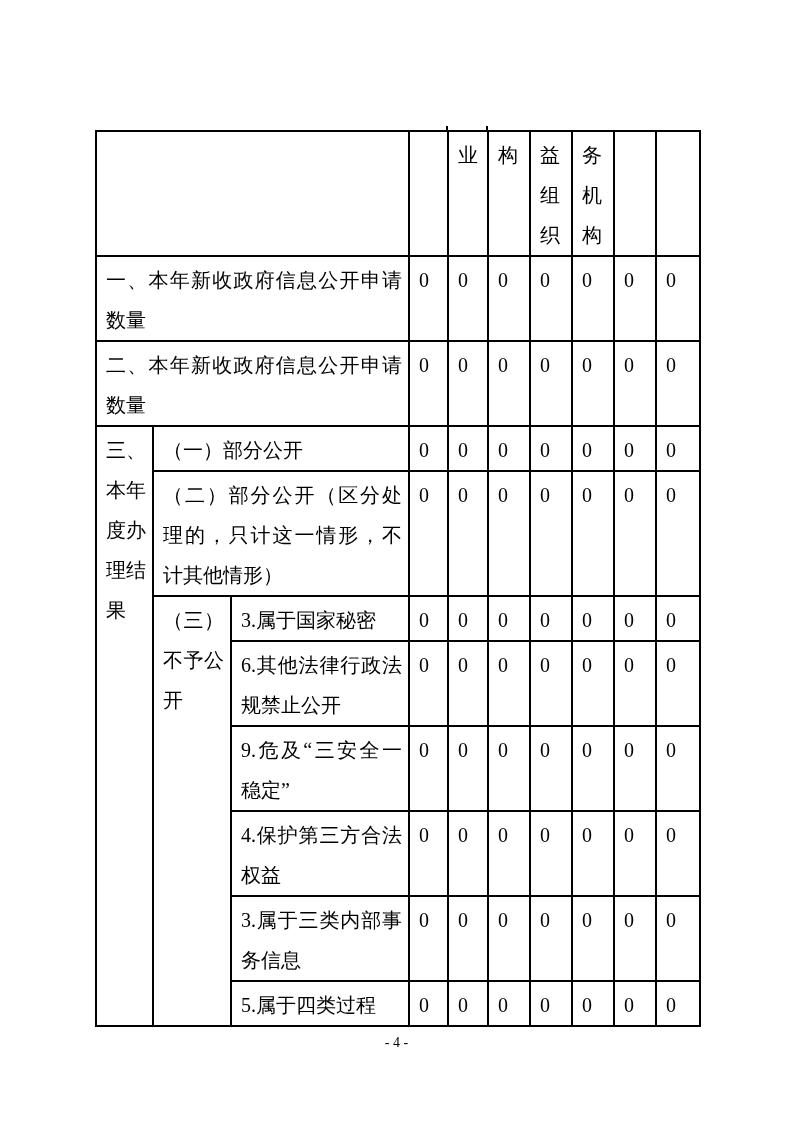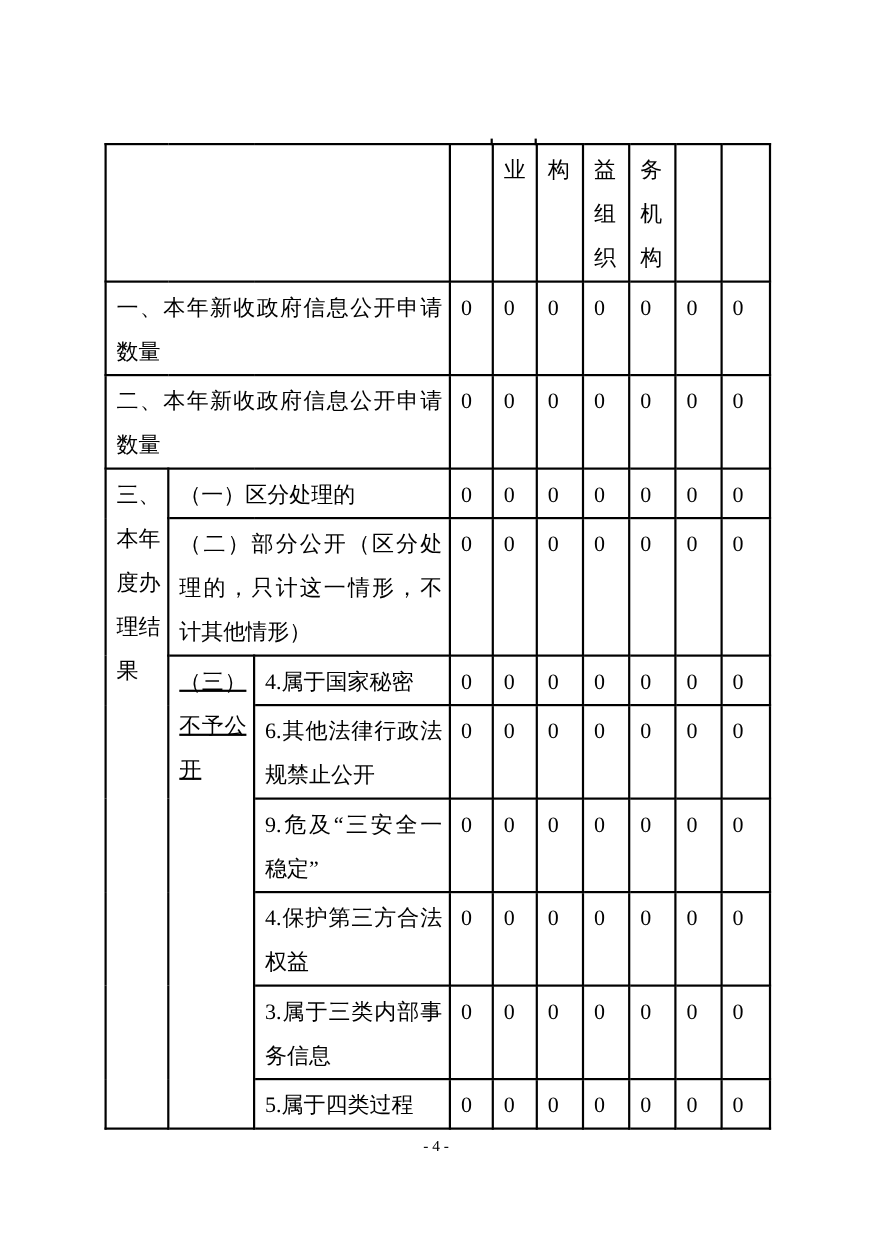--- a/index.html
+++ b/index.html
@@ -24,21 +24,21 @@
   }
   td.no-top{border-top:none;}
   td.val{
     padding:3px 0 0 0;
     text-align:center;
     font-size:21px;
     word-break:normal;
   }
   td.hdrv{padding:3px 0 0 0;text-align:center;word-break:normal;}
   td.grp{padding:3px 5px 0 7px;margin-left:19px;}
-  td.sub3{padding:3px 6px 0 8px;text-decoration:underline;}
+  td.sub3{padding:3px 6px 0 8px;}
   td.item{padding:3px 16px 0 10px;}
   td.wide2{padding:3px 9px 0 9px;}
   .tick{position:absolute;width:2px;height:6px;background:#000;}
   .tick.t1{left:446px;top:126px;}
   .tick.t2{left:486px;top:126px;}
   .pageno{
     position:absolute;left:0;top:1035px;width:100%;
     text-align:center;font-size:14px;color:#000;
   }
 </style>
@@ -105,21 +105,21 @@
       <td class="val">0</td>
       <td class="val">0</td>
       <td class="val">0</td>
       <td class="val">0</td>
       <td class="val">0</td>
       <td class="val">0</td>
     </tr>
 
     <tr style="height:43px">
       <td class="grp" rowspan="8">三、本年度办理结果</td>
-      <td class="wide2" colspan="2">（一）区分处理的</td>
+      <td class="wide2" colspan="2">（一）部分公开</td>
       <td class="val">0</td>
       <td class="val">0</td>
       <td class="val">0</td>
       <td class="val">0</td>
       <td class="val">0</td>
       <td class="val">0</td>
       <td class="val">0</td>
     </tr>
 
     <tr style="height:121px">
@@ -128,21 +128,21 @@
       <td class="val">0</td>
       <td class="val">0</td>
       <td class="val">0</td>
       <td class="val">0</td>
       <td class="val">0</td>
       <td class="val">0</td>
     </tr>
 
     <tr style="height:44px">
       <td class="sub3" rowspan="6">（三）不予公开</td>
-      <td class="item">4.属于国家秘密</td>
+      <td class="item">3.属于国家秘密</td>
       <td class="val">0</td>
       <td class="val">0</td>
       <td class="val">0</td>
       <td class="val">0</td>
       <td class="val">0</td>
       <td class="val">0</td>
       <td class="val">0</td>
     </tr>
 
     <tr style="height:79px">

